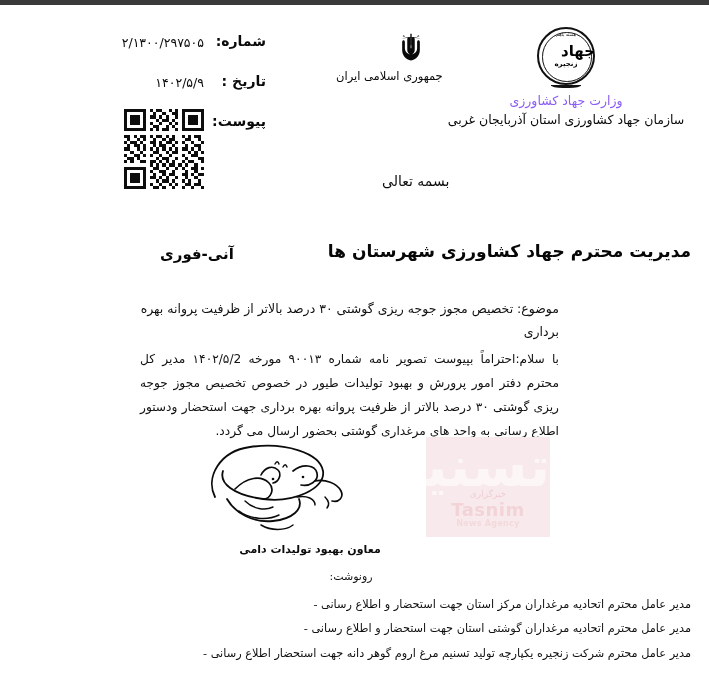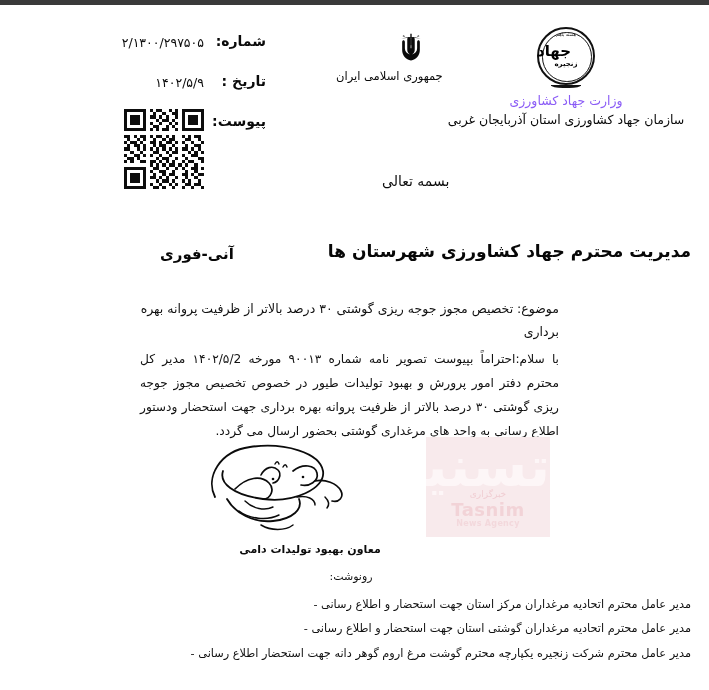--- a/index.html
+++ b/index.html
@@ -45,21 +45,21 @@
     content:""; position:absolute; left:6%; top:6%; width:88%; height:88%;
     border:1px solid #111; border-radius:50%;
   }
   .seal-top {
     position: absolute; top: 5px; left: 0; width: 100%;
     font-size: 4.5px; text-align: center; letter-spacing: .2px; color:#111;
     font-family: "DejaVu Sans", sans-serif;
   }
   .seal-main {
     position: absolute; top: 17px; left: 0; width: 100%;
-    font-size: 15px; font-weight: 700; text-align: left; color: #000;
+    font-size: 15px; font-weight: 700; text-align: right; color: #000;
     letter-spacing: 1px; line-height: 1;
   }
   .seal-sub {
     position: absolute; top: 34px; left: 0; width: 100%;
     font-size: 7px; font-weight: 700; text-align: center; color: #000;
     line-height: 1;
   }
   .seal-base {
     position:absolute; bottom:-3px; left:50%; transform:translateX(-50%);
     width: 30px; height: 7px; border-bottom: 3px solid #111;
@@ -452,19 +452,19 @@
     <ul class="cc-list">
       <li class="cc-item">
         <span>مدیر عامل محترم اتحادیه مرغداران مرکز استان جهت استحضار و اطلاع رسانی</span>
         <span class="cc-dash">-</span>
       </li>
       <li class="cc-item">
         <span>مدیر عامل محترم اتحادیه مرغداران گوشتی استان جهت استحضار و اطلاع رسانی</span>
         <span class="cc-dash">-</span>
       </li>
       <li class="cc-item">
-        <span>مدیر عامل محترم شرکت زنجیره یکپارچه محترم گوشت مرغ اروم گوهر دانه جهت استحضار اطلاع رسانی</span>
+        <span>مدیر عامل محترم شرکت زنجیره یکپارچه تولید تسنیم مرغ اروم گوهر دانه جهت استحضار اطلاع رسانی</span>
         <span class="cc-dash">-</span>
       </li>
     </ul>
   </div>
 
 </div>
 
 </body></html>

